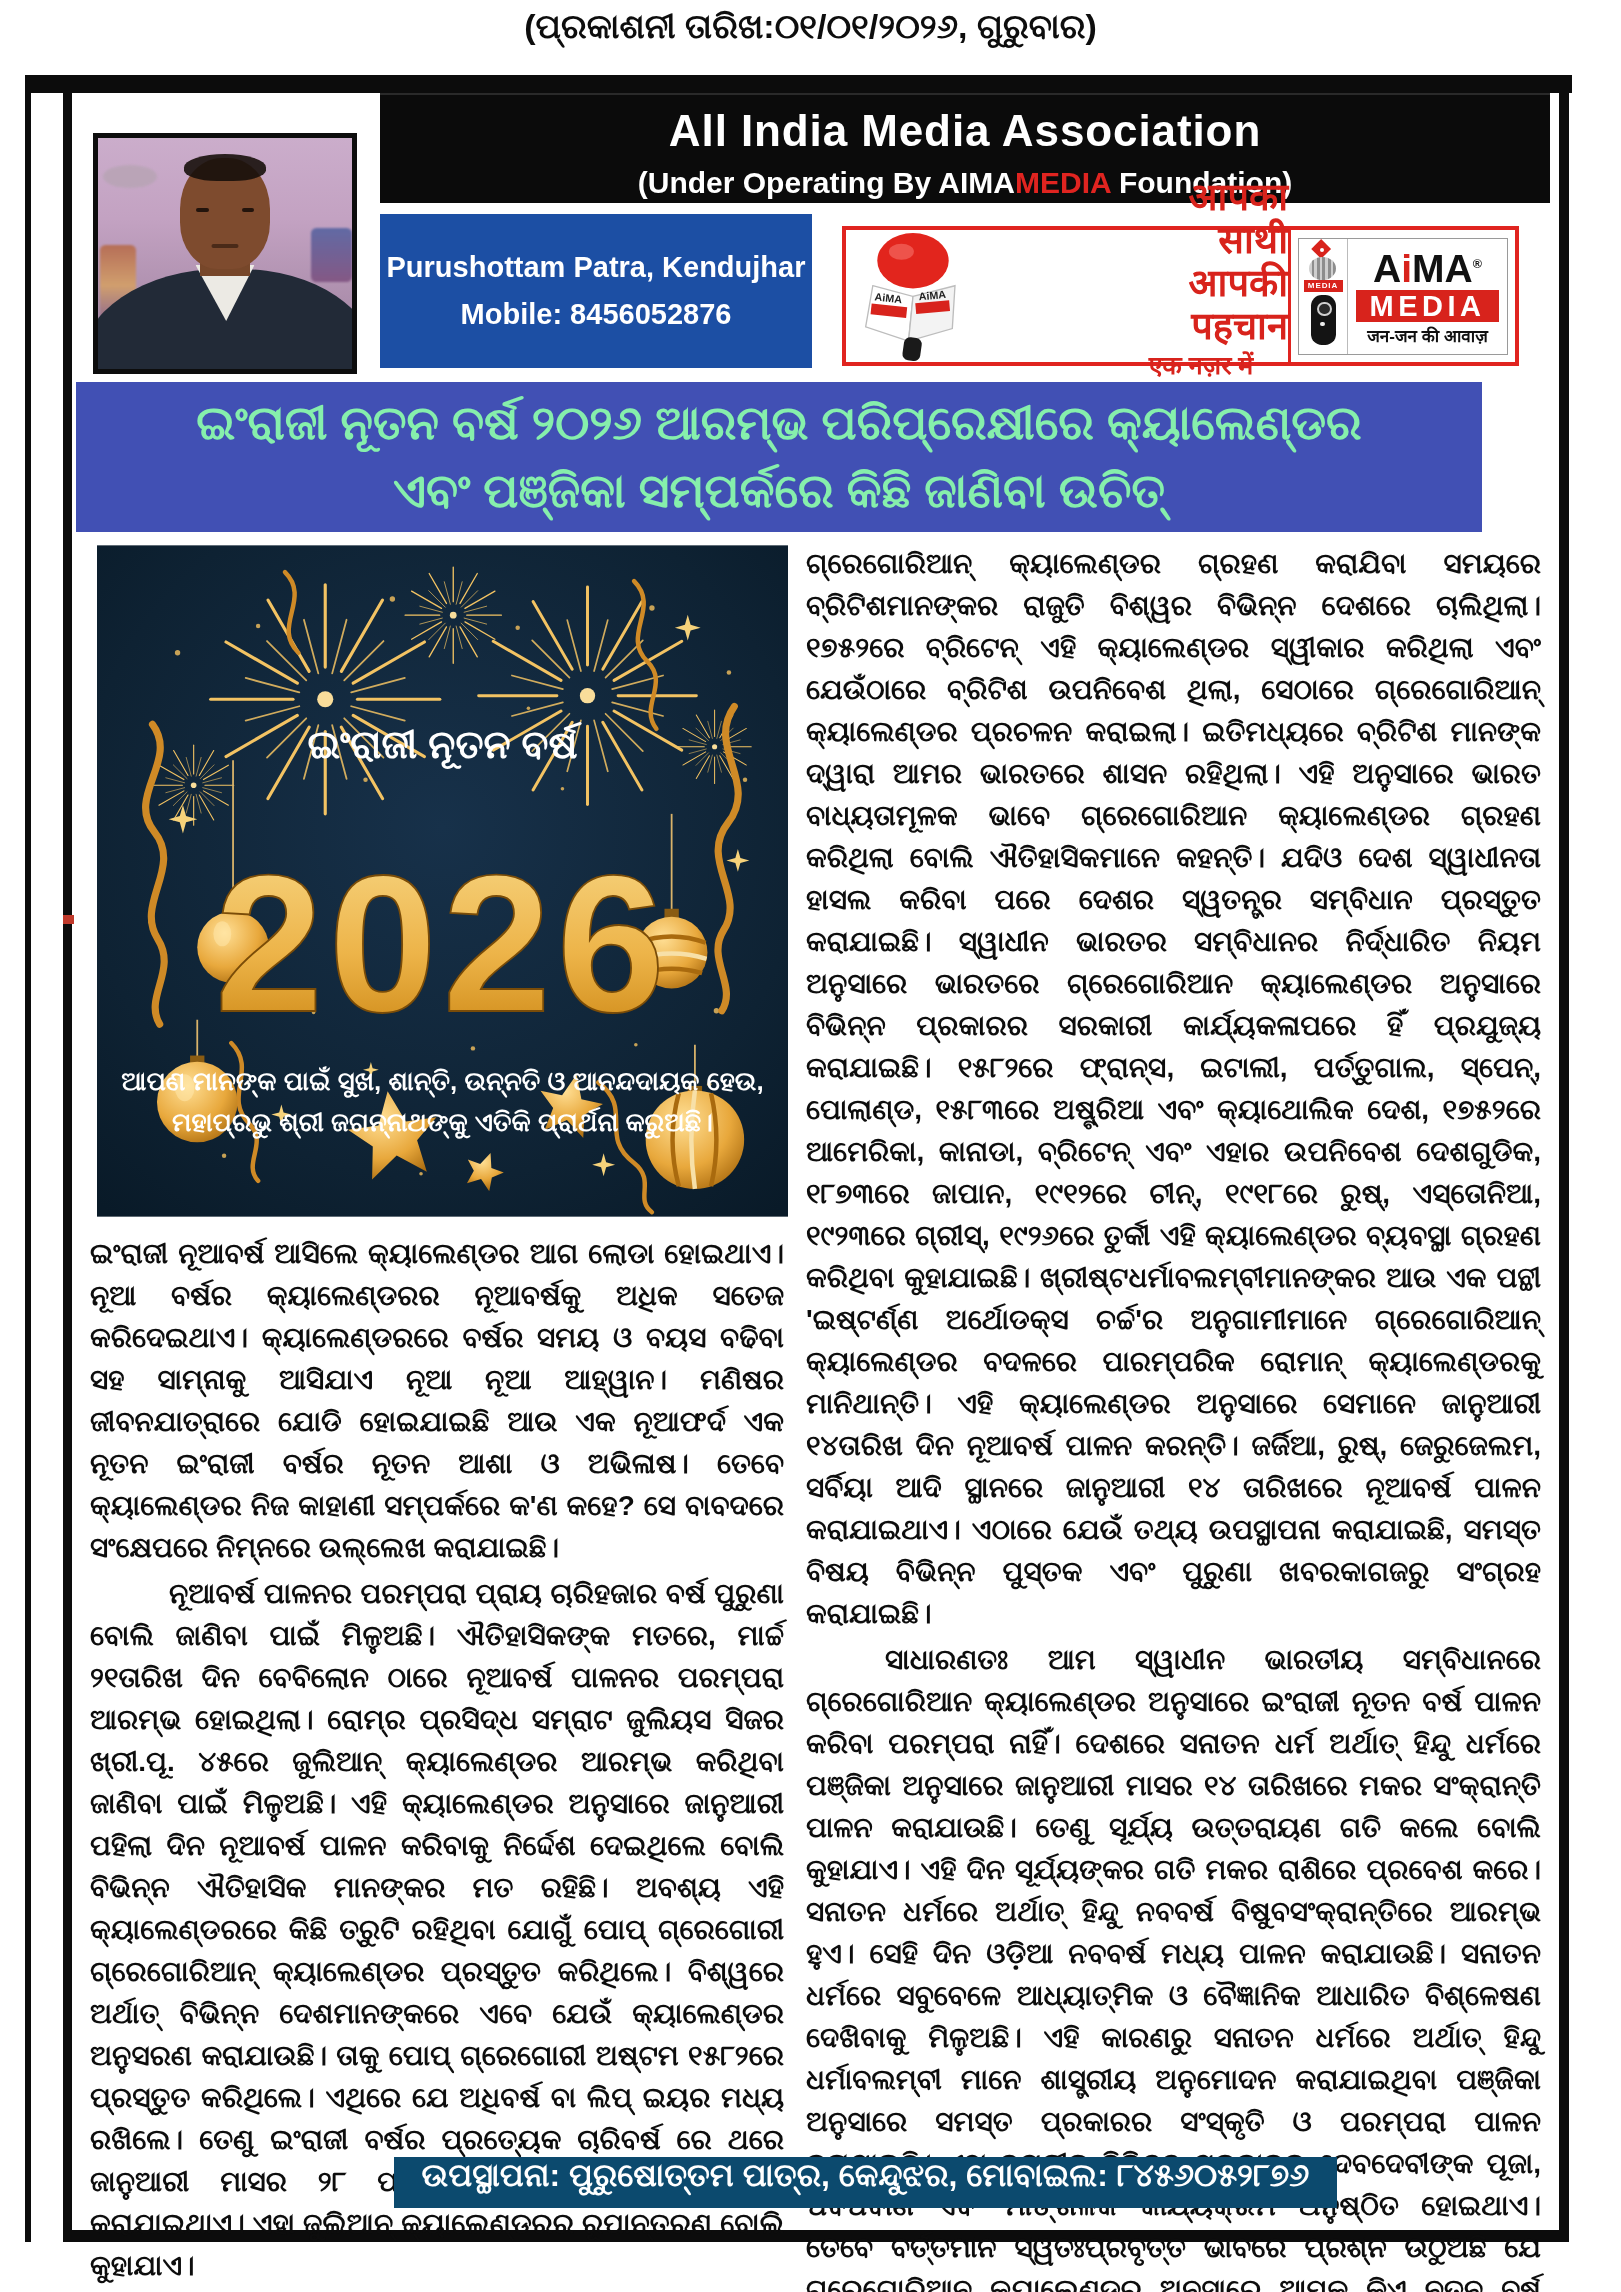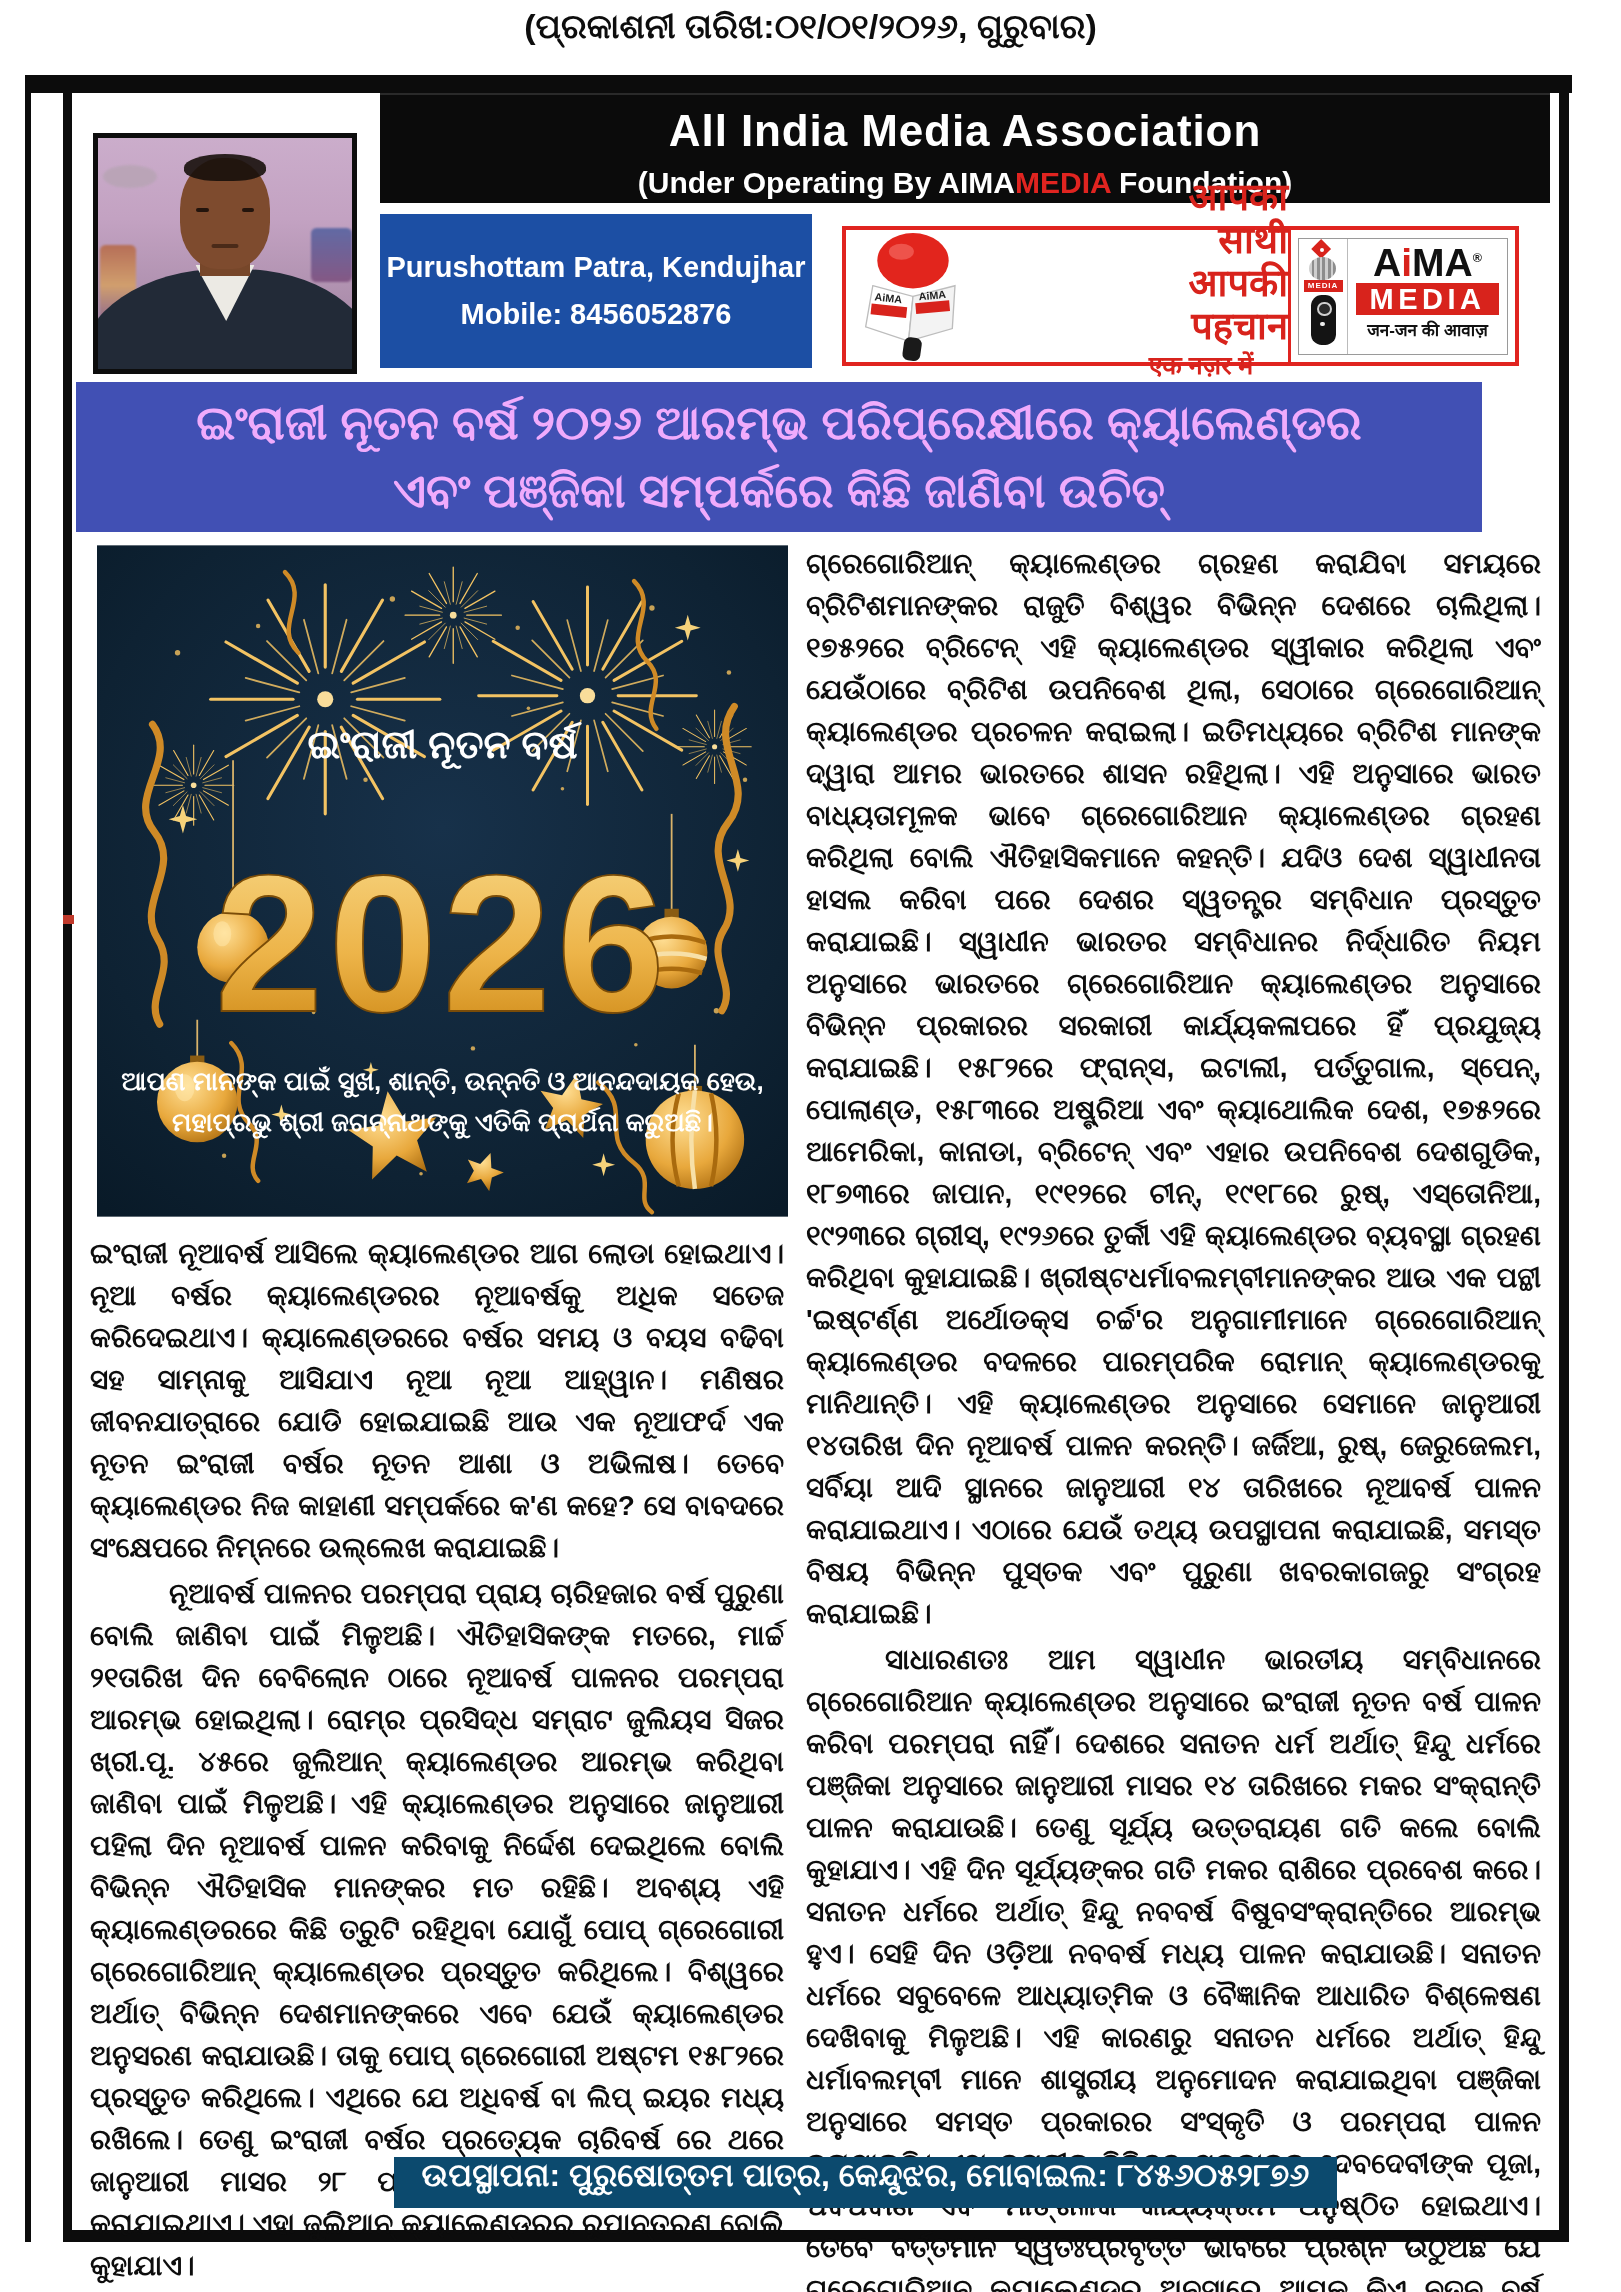--- a/index.html
+++ b/index.html
@@ -65,30 +65,30 @@
   .nib{position:absolute;left:15px;top:3.6px;width:14.3px;height:14.3px;background:#d8231c;transform:rotate(45deg);}
   .nib-dot{position:absolute;left:20.6px;top:9px;width:4.5px;height:4.5px;background:#fff;border-radius:50%;z-index:2;}
   .micball{position:absolute;left:9.9px;top:18px;width:27px;height:23px;border-radius:50%;
            background:repeating-linear-gradient(90deg,#cfcfcf 0 2.7px,#8d8d8d 2.7px 5.4px);}
   .micband{position:absolute;left:4.5px;top:41px;width:39px;height:12.5px;background:#d8231c;color:#fff;
            font-size:8px;font-weight:700;text-align:center;line-height:12.5px;letter-spacing:0.9px;}
   .micbody{position:absolute;left:11.6px;top:56px;width:25px;height:50px;background:#141414;border-radius:10.7px;}
   .miclens{position:absolute;left:6.3px;top:7.2px;width:10.7px;height:10.7px;border:2.7px solid #cfcfcf;
            border-radius:50%;background:#2a2a2a;}
   .micdot{position:absolute;left:9.9px;top:27px;width:4.5px;height:4.5px;background:#eee;border-radius:50%;}
-  .aima-text-col{flex:1;display:flex;flex-direction:column;align-items:center;justify-content:flex-start;}
+  .aima-text-col{flex:1;display:flex;flex-direction:column;align-items:center;justify-content:center;}
   .aima-word{font-size:39px;font-weight:800;line-height:39px;color:#111;}
   .aima-word .mic-i{color:#d8231c;}
   .aima-word sup{font-size:12.5px;}
   .aima-media{width:143px;background:#d8231c;color:#fff;font-size:29px;font-weight:800;
               text-align:center;letter-spacing:4.5px;line-height:32px;margin-top:1.8px;}
   .aima-tag{font-size:17px;font-weight:700;color:#111;margin-top:2.7px;}
 
   
-  .headline{left:76px;top:382px;width:1406px;height:150px;background:#4150b4;color:#f0abfc;
+  .headline{left:76px;top:382px;width:1406px;height:150px;background:#4150b4;color:#86efac;
             display:flex;flex-direction:column;align-items:center;justify-content:center;
             font-weight:700;font-size:47px;line-height:68px;text-align:center;}
 
   
   .poster{left:97px;top:545px;width:691px;height:672px;}
 
   
   .col{font-size:28px;font-weight:700;line-height:42px;text-align:justify;color:#0d0d0d;}
   .left-col{left:86px;top:1229px;width:702px;}
   .right-col{left:802px;top:539px;width:743px;}

